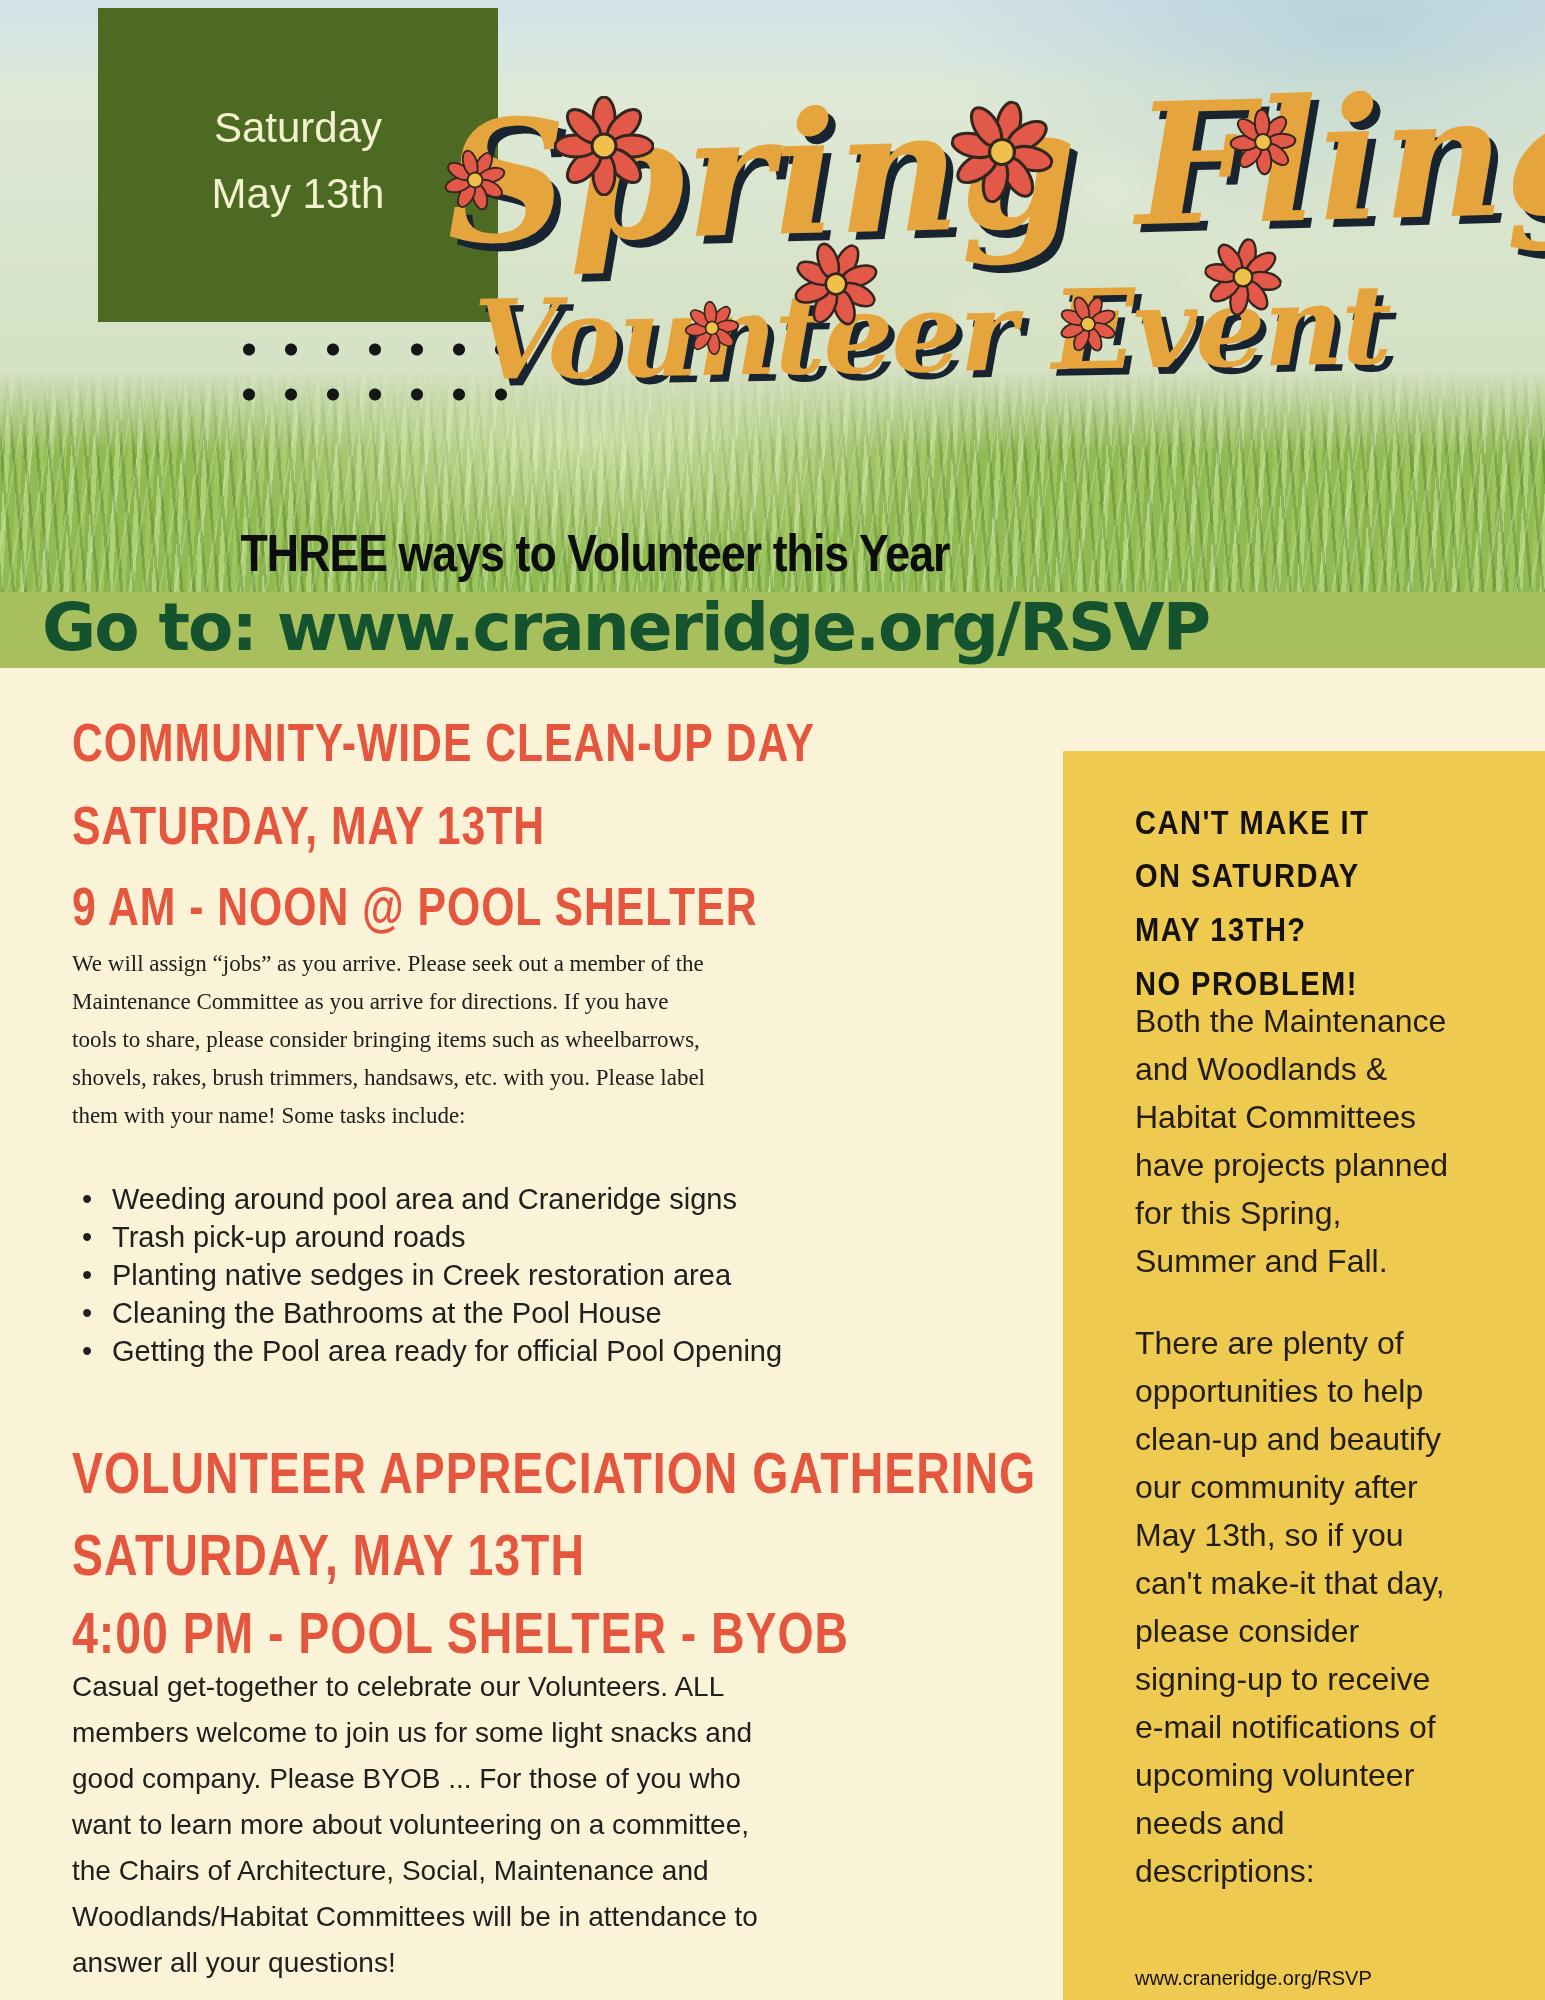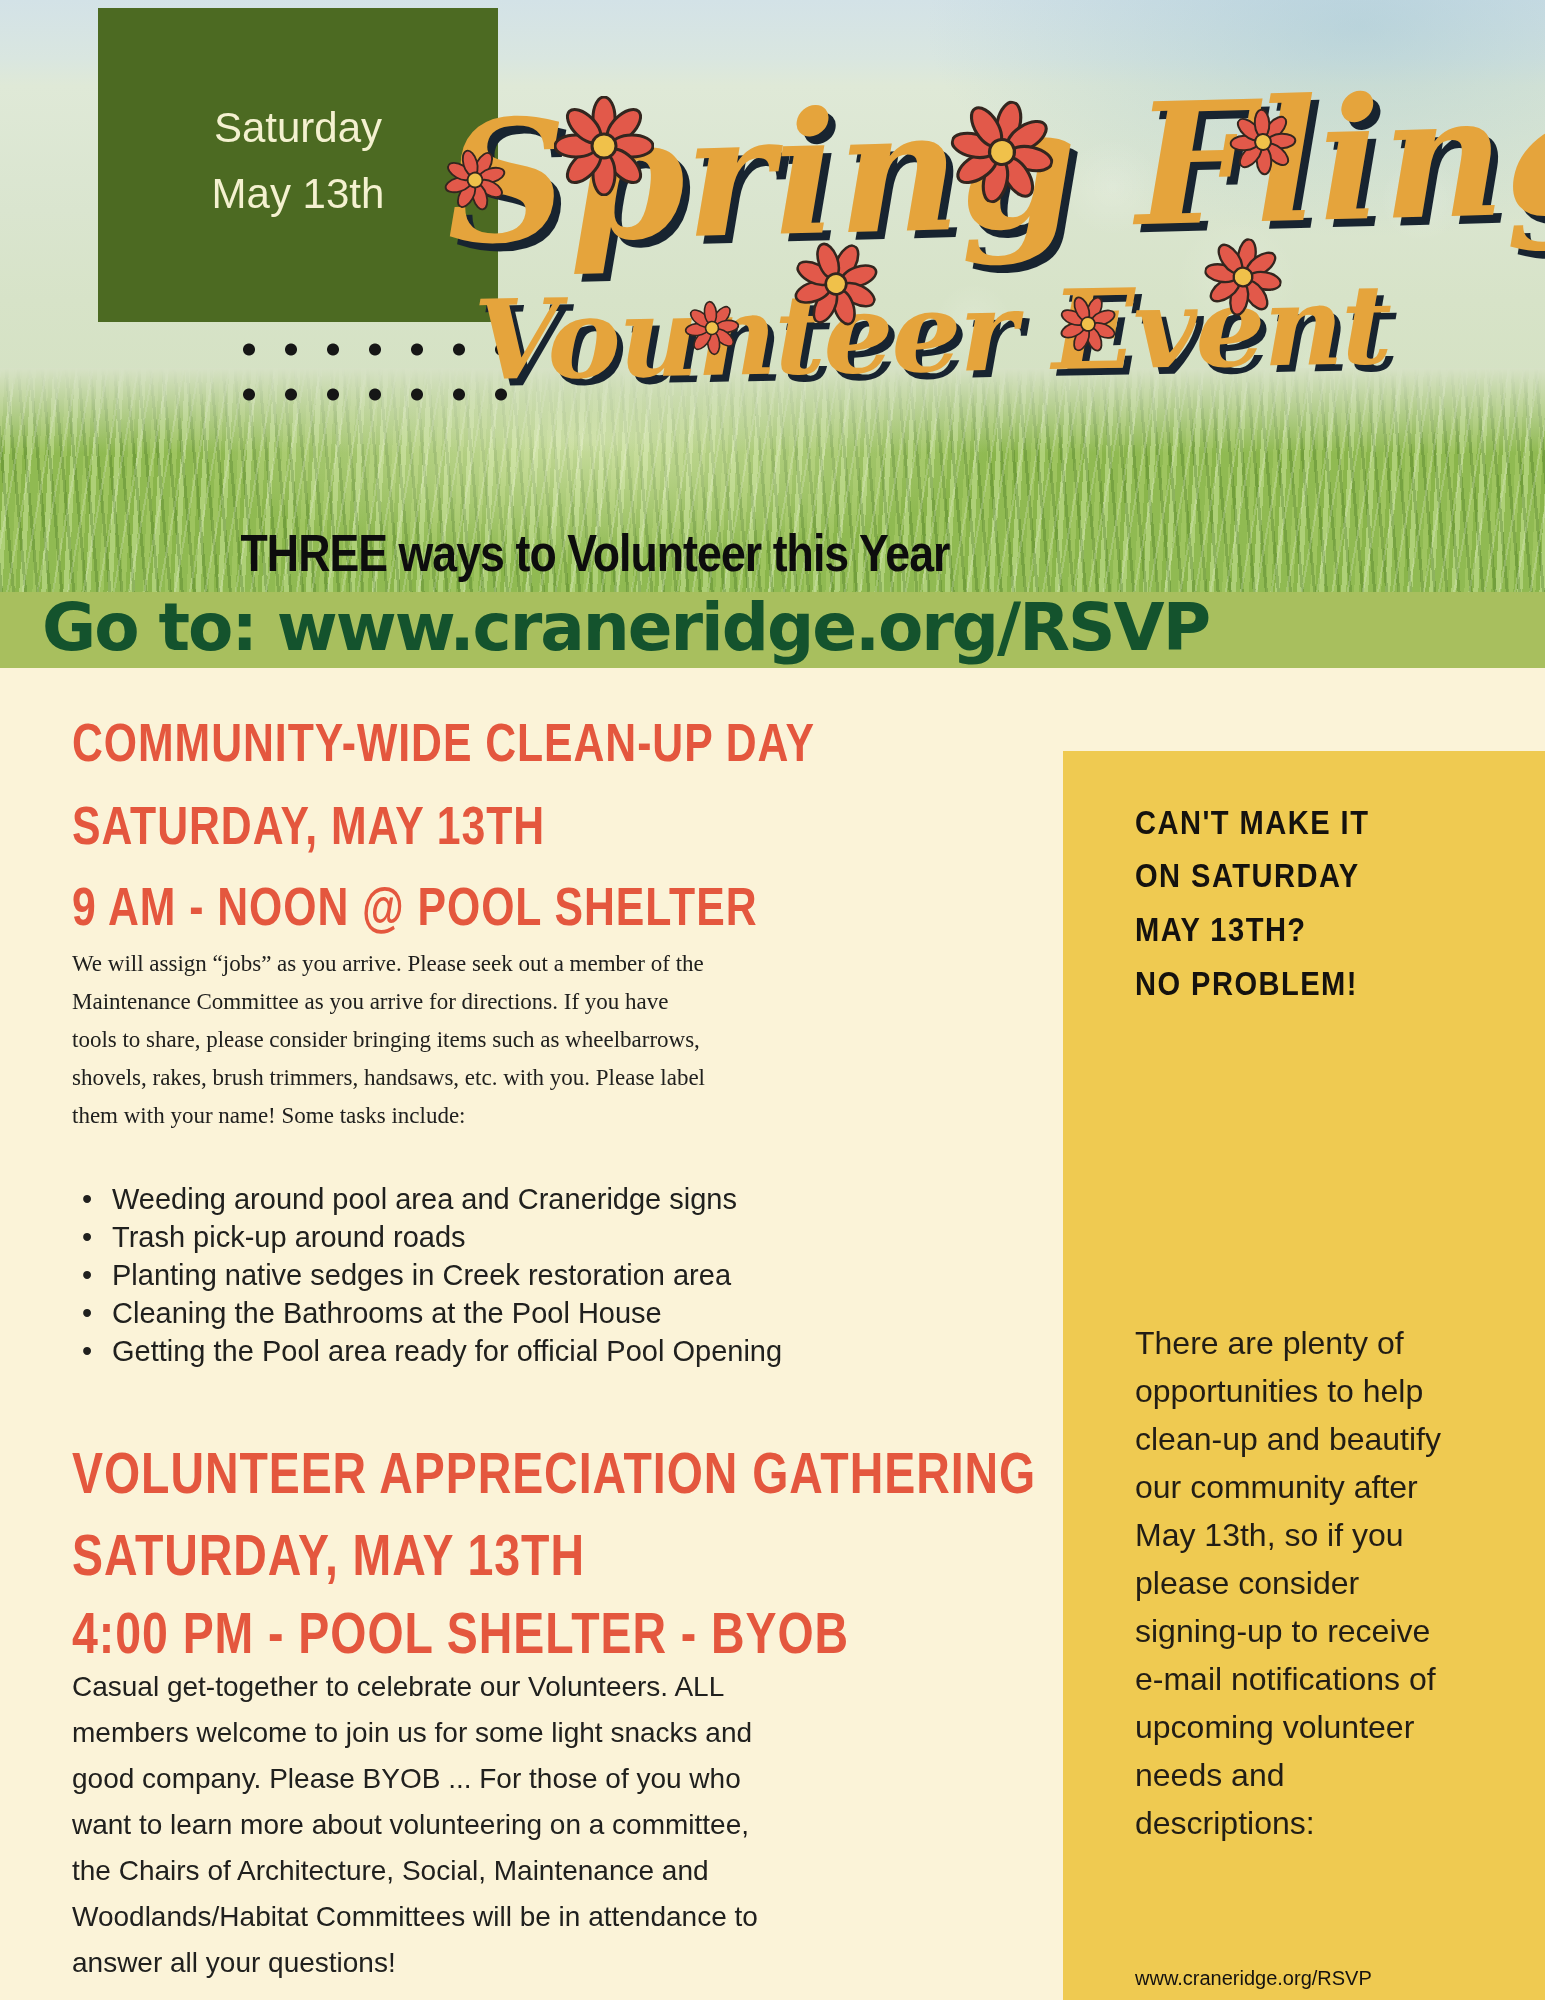--- a/index.html
+++ b/index.html
@@ -260,27 +260,36 @@
 </div>
 
 <div class="sidebar">
   <div class="sb-head">
       <div class="sb-head-line">CAN'T MAKE IT</div>
       <div class="sb-head-line">ON SATURDAY</div>
       <div class="sb-head-line">MAY 13TH?</div>
       <div class="sb-head-line">NO PROBLEM!</div>
     </div>
 
+  <div class="sb-p sb-p1">
+      <div class="text-line">Both the Maintenance</div>
+      <div class="text-line">and Woodlands &amp;</div>
+      <div class="text-line">Habitat Committees</div>
+      <div class="text-line">have projects planned</div>
+      <div class="text-line">for this Spring,</div>
+      <div class="text-line">Summer and Fall.</div>
+    </div>
 
   <div class="sb-p sb-p2">
       <div class="text-line">There are plenty of</div>
       <div class="text-line">opportunities to help</div>
       <div class="text-line">clean-up and beautify</div>
       <div class="text-line">our community after</div>
       <div class="text-line">May 13th, so if you</div>
+      <div class="text-line">can't make-it that day,</div>
       <div class="text-line">please consider</div>
       <div class="text-line">signing-up to receive</div>
       <div class="text-line">e-mail notifications of</div>
       <div class="text-line">upcoming volunteer</div>
       <div class="text-line">needs and</div>
       <div class="text-line">descriptions:</div>
     </div>
 
   <div class="sb-link">www.craneridge.org/RSVP</div>
 </div>

